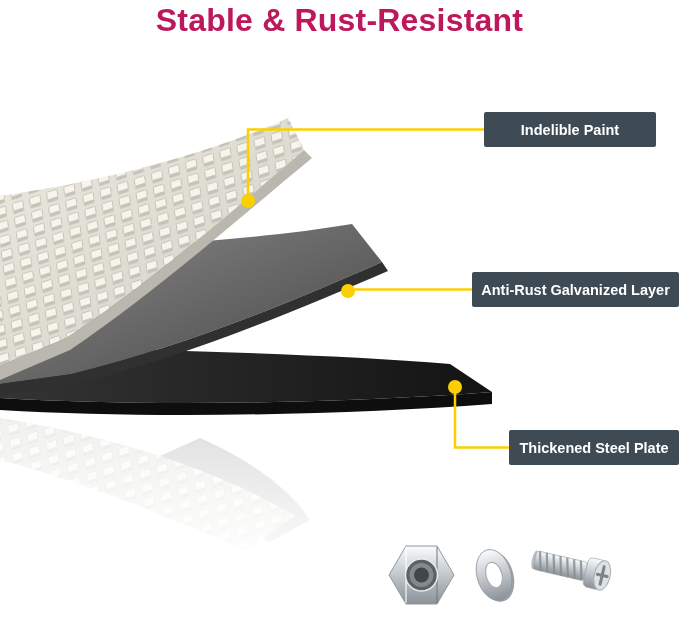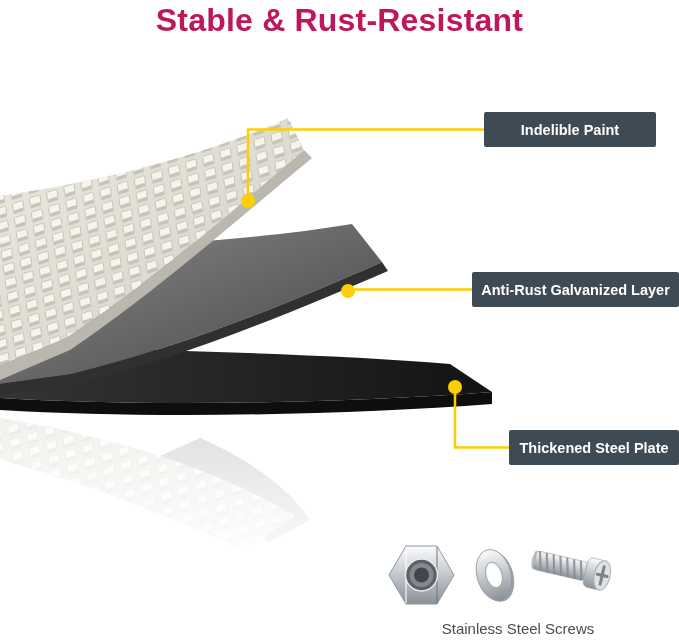--- a/index.html
+++ b/index.html
@@ -140,15 +140,14 @@
   <div class="callout c1">
     <span>Indelible Paint</span>
   </div>
   <div class="callout c2">
     <span>Anti-Rust Galvanized Layer</span>
   </div>
   <div class="callout c3">
     <span>Thickened Steel Plate</span>
   </div>
 
-  <div class="caption">Stainless Steel Screws</div>
 
 </div>
 
 </body></html>

